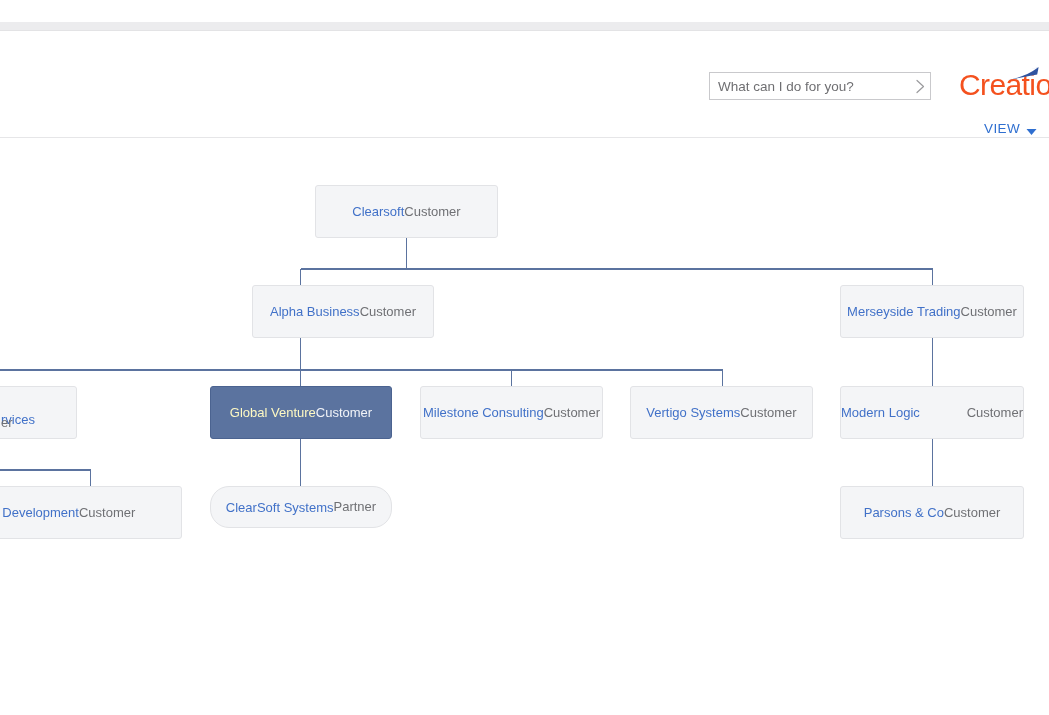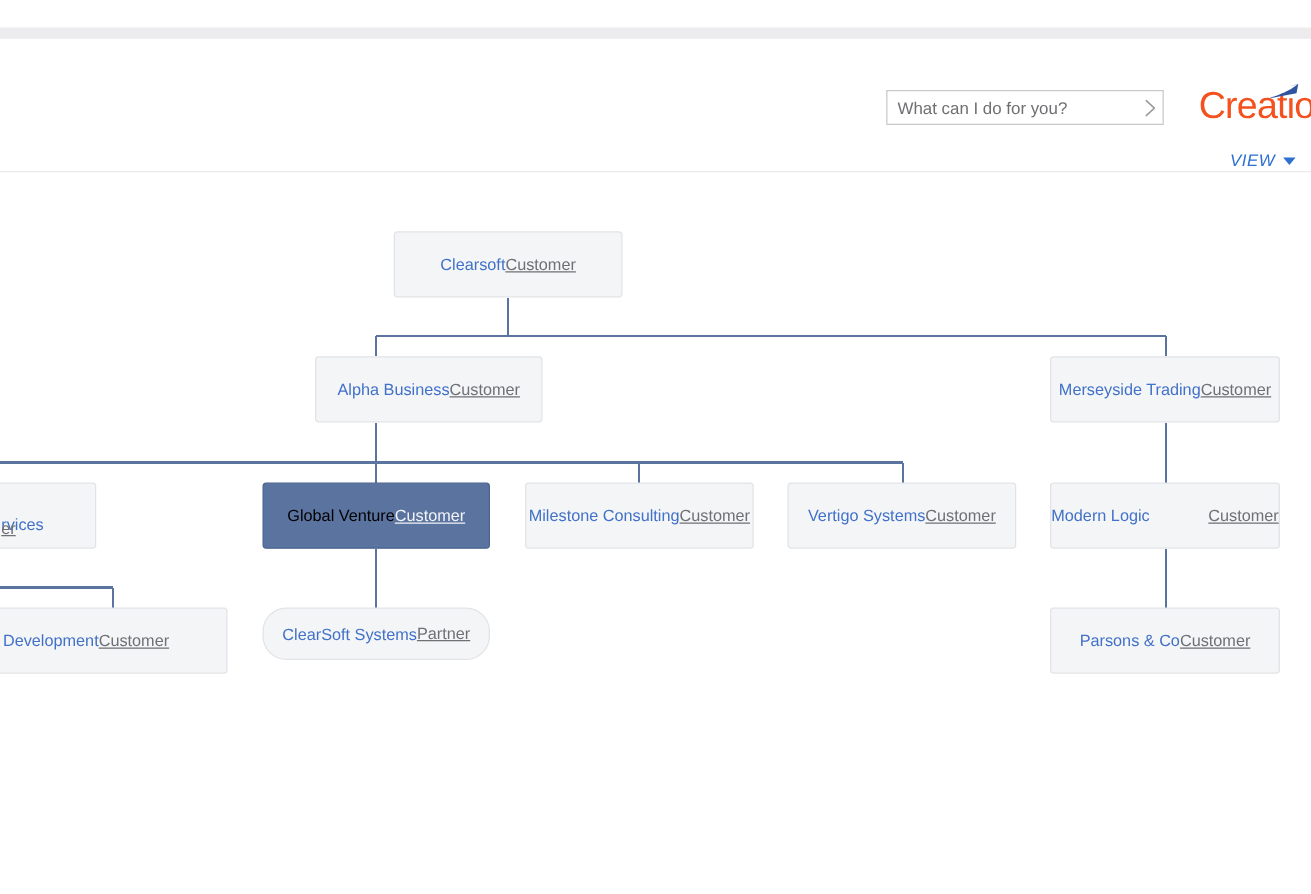--- a/index.html
+++ b/index.html
@@ -103,24 +103,23 @@
   #brand-logo .brand-swoosh {
     position: absolute;
     left: 58px; top: -2px;
   }
 
   
   #view-menu {
     position: absolute;
     left: 984px; top: 90px;
     display: flex;
-    align-items: center;
+    align-items: flex-end;
     gap: 6px;
     cursor: pointer;
-    font-style: italic;
   }
   #view-menu-label {
     font-size: 13.5px;
     letter-spacing: 0.4px;
     color: #2f6fd0;
     font-weight: 400;
   }
   #view-menu-caret { color: #2f6fd0; display: flex; align-items: center; }
 
   
@@ -153,27 +152,26 @@
     font-size: 13px;
     color: #4171c8;
     line-height: 17px;
     white-space: nowrap;
   }
   .node .node-subtitle {
     font-size: 13px;
     color: #6f7074;
     line-height: 18px;
     white-space: nowrap;
-    text-decoration: underline;
   }
   .node.selected {
     background: #5b739f;
     border-color: #4b6390;
   }
-  .node.selected .node-title { color: #000000; }
+  .node.selected .node-title { color: #fef9c3; }
   .node.selected .node-subtitle { color: #f2f4f8; }
 </style>
 </head>
 <body>
 
 <div id="app-shell">
 
   <div id="top-gray-band"></div>
   <div id="top-gray-band-edge"></div>
 

